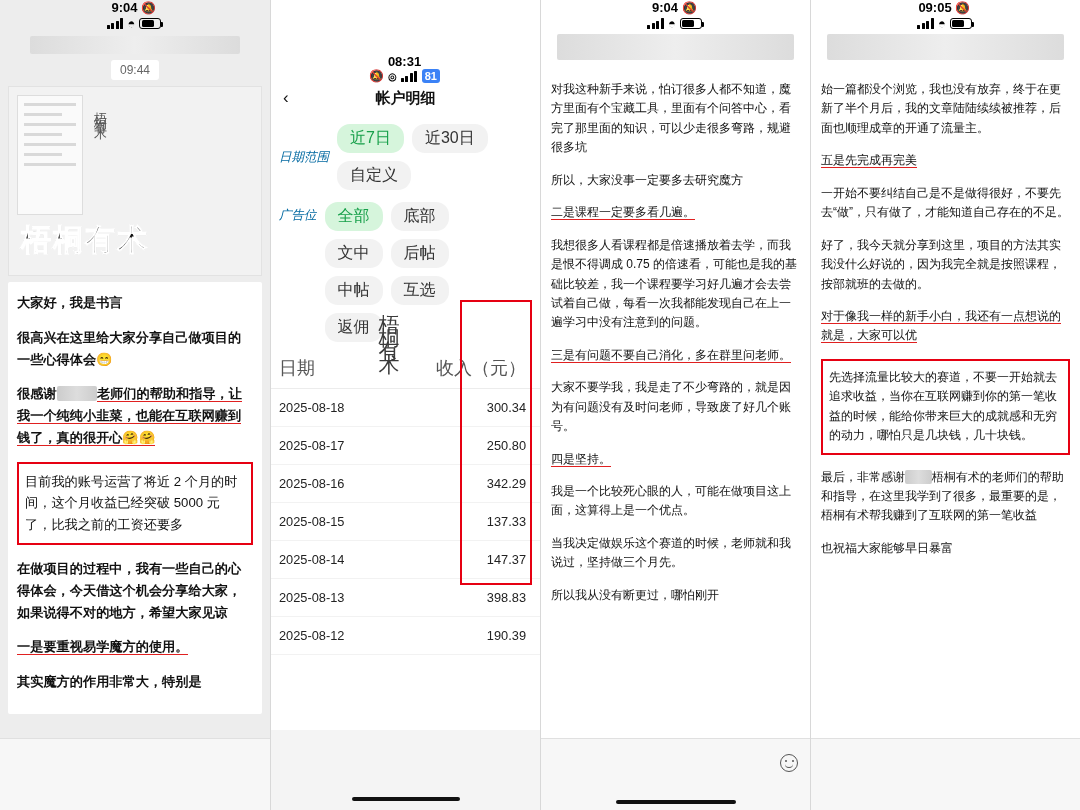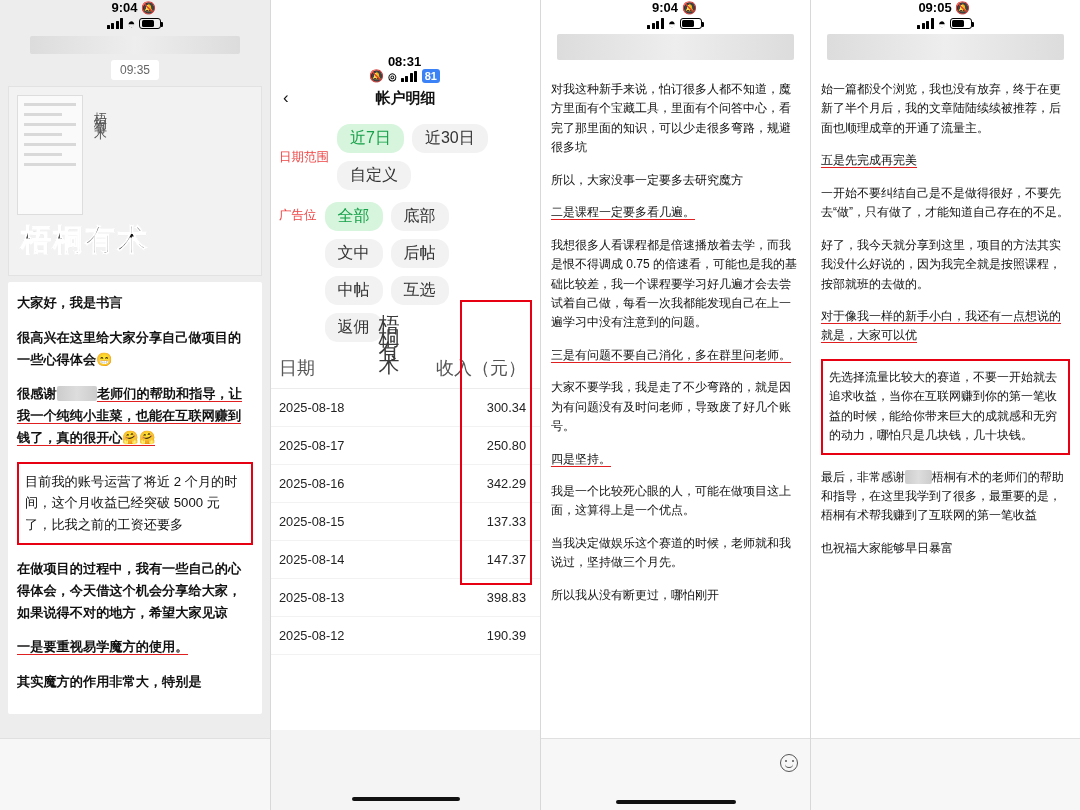--- a/index.html
+++ b/index.html
@@ -127,21 +127,21 @@
   
   .p2 .statusbar { color: #000; }
   .navbar {
     height: 40px; display: flex; align-items: center; justify-content: center;
     position: relative; font-size: 15px; font-weight: bold; color: #111;
   }
   .navbar .back { position: absolute; left: 12px; font-size: 17px; font-weight: normal; }
   .filter-row {
     display: flex; align-items: center; padding: 6px 8px; gap: 8px;
   }
-  .flabel { font-size: 12.5px; color: #ef4444; white-space: nowrap; }
+  .flabel { font-size: 12.5px; color: #0369a1; white-space: nowrap; font-style: italic; }
   .chip {
     font-size: 16px; padding: 4px 13px; border-radius: 13px;
     background: #f2f2f2; color: #333;
   }
   .chip.on { background: #d6f5dc; color: #17a04a; }
   .chips { display: flex; gap: 8px; flex-wrap: wrap; }
   .table-head {
     display: flex; justify-content: space-between;
     padding: 8px 14px 8px 8px; font-size: 18px; color: #555;
     border-bottom: 1px solid #ececec;
@@ -227,21 +227,21 @@
         <span class="wifi">◓</span>
         <span class="batt">
             <i></i>
           </span>
       </div>
     </div>
 
     <div class="hdr-blur small"></div>
 
     <div class="chat-time">
-      <span>09:35</span>
+      <span>09:44</span>
     </div>
 
     <div class="chat-img">
       <div class="mini">
         <div class="ln"></div>
           <div class="ln s"></div>
           <div class="ln"></div>
           <div class="ln s"></div>
         <div class="ln"></div>
           <div class="ln s"></div>

